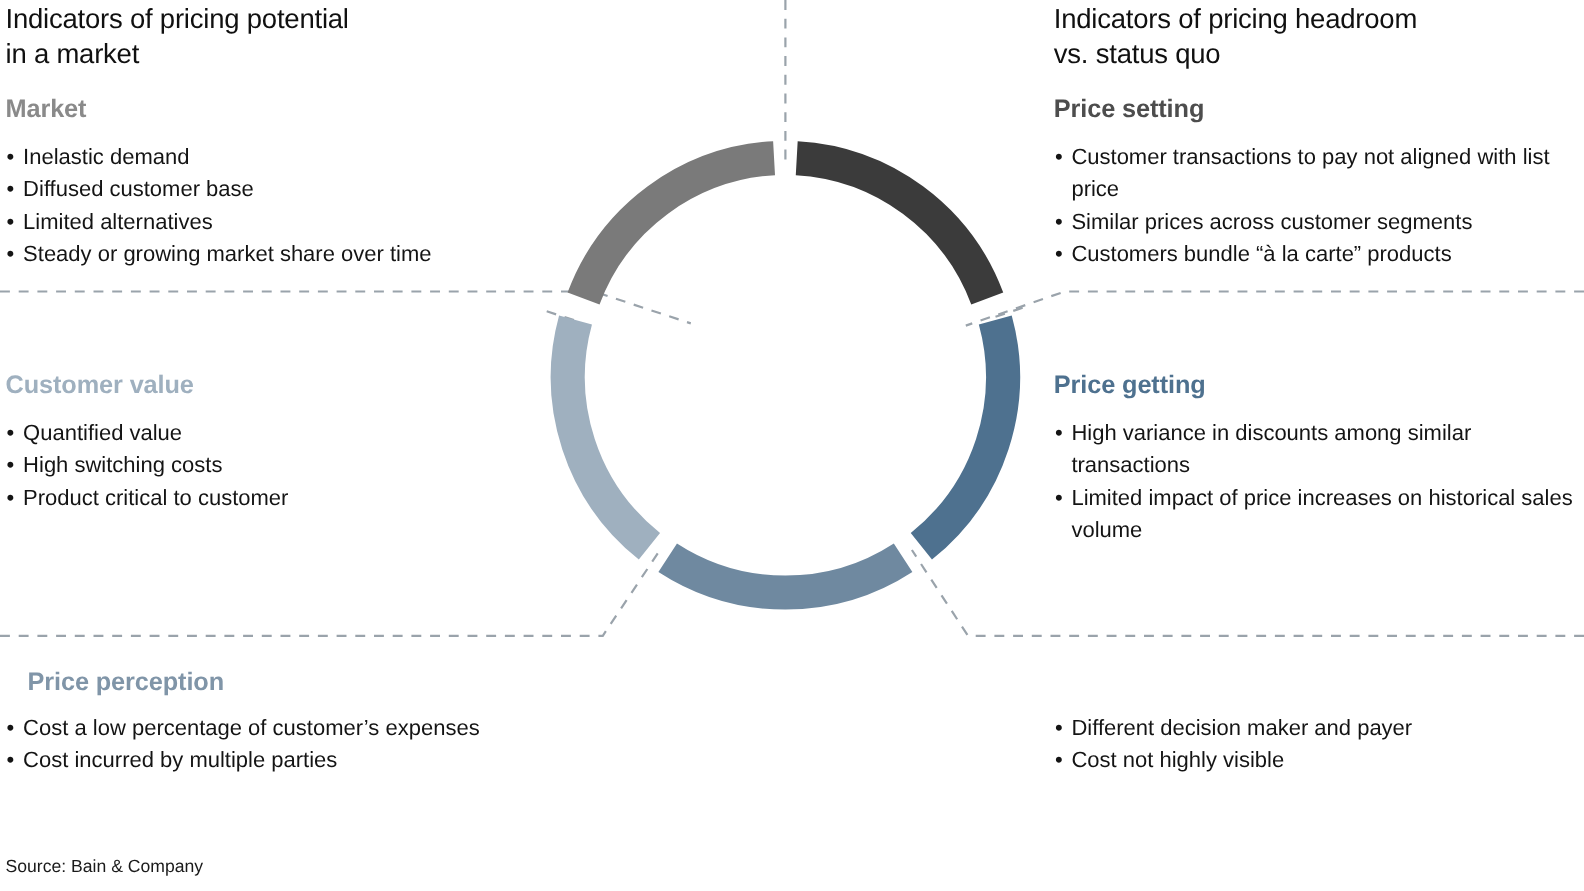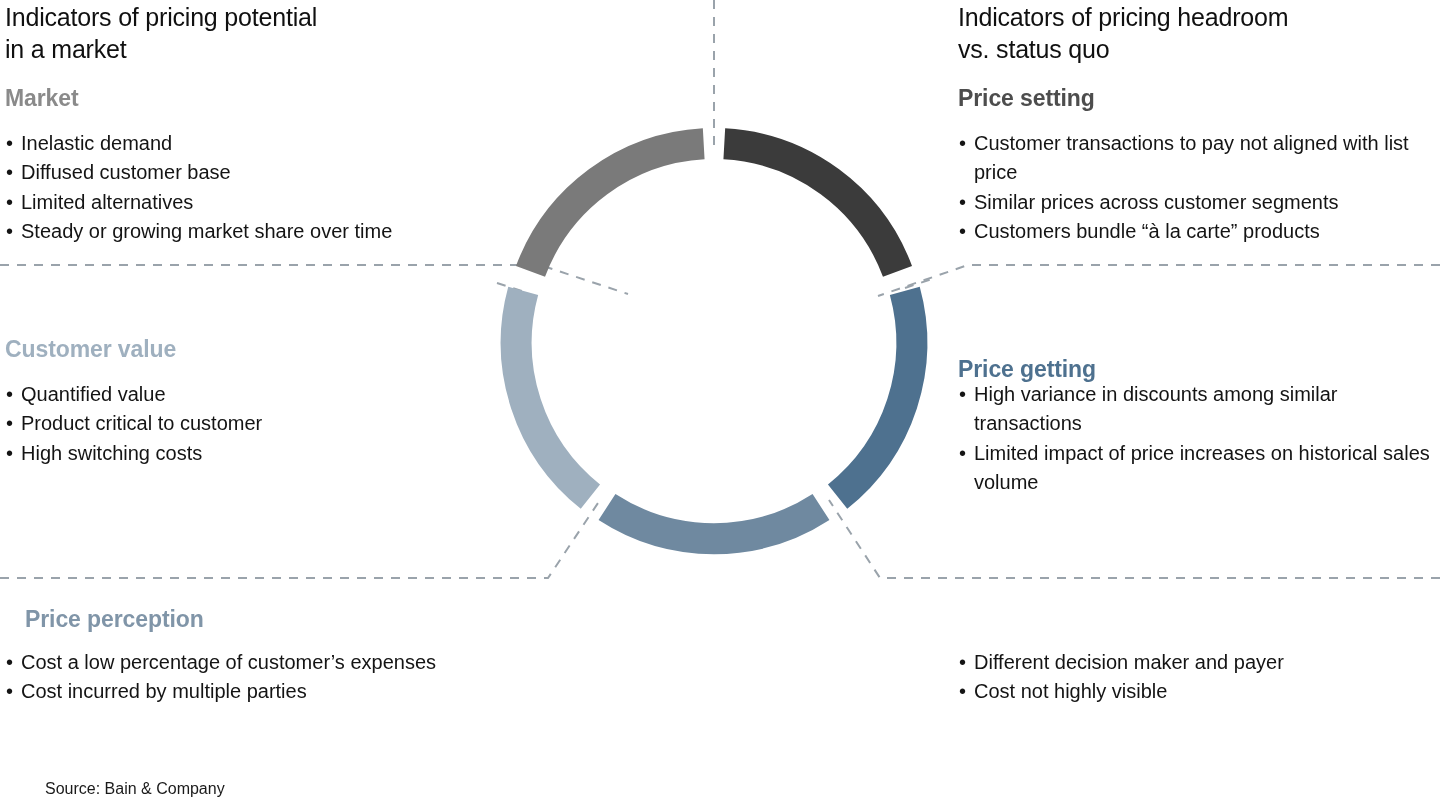--- a/index.html
+++ b/index.html
@@ -86,21 +86,20 @@
   #heading-price-perception { left: 5px; top: 606px; color: #8095a8; margin-left: 20px; }
   #bullets-price-perception-left  { left: 5px;   top: 648px; width: 560px; }
   #bullets-price-perception-right { left: 958px; top: 648px; width: 482px; }
 
   .source-note {
     position: absolute;
     left: 5px;
     top: 780px;
     font-size: 16px;
     color: #1a1a1a;
-    margin-left: 40px;
   }
 </style>
 </head>
 <body>
 
 <div class="slide">
 
   <svg class="diagram-layer" viewBox="0 0 1440 810" aria-hidden="true">
 
     <path d="M 714 0 L 714 145" fill="none" stroke="#9aa3ab" stroke-width="2" stroke-dasharray="9 8"></path>
@@ -151,25 +150,25 @@
   <div class="section-heading" id="heading-price-setting" style="color: rgb(77, 77, 77);">Price setting</div>
   <div class="bullets" id="bullets-price-setting">
     <p class="bullet-item">Customer transactions to pay not aligned with list price</p>
     <p class="bullet-item">Similar prices across customer segments</p>
     <p class="bullet-item">Customers bundle “à la carte” products</p>
   </div>
 
   <div class="section-heading" id="heading-customer-value" style="color: rgb(159, 176, 191);">Customer value</div>
   <div class="bullets" id="bullets-customer-value">
     <p class="bullet-item">Quantified value</p>
+    <p class="bullet-item">High switching costs</p>
     <p class="bullet-item">Product critical to customer</p>
-    <p class="bullet-item">High switching costs</p>
   </div>
 
-  <div class="section-heading" id="heading-price-getting" style="color: rgb(78, 113, 143); margin-top: 20px;">Price getting</div>
+  <div class="section-heading" id="heading-price-getting" style="color: rgb(78, 113, 143);">Price getting</div>
   <div class="bullets" id="bullets-price-getting">
     <p class="bullet-item">High variance in discounts among similar transactions</p>
     <p class="bullet-item">Limited impact of price increases on historical sales volume</p>
   </div>
 
   <div class="section-heading" id="heading-price-perception" style="color: rgb(128, 149, 168);">Price perception</div>
   <div class="bullets" id="bullets-price-perception-left">
     <p class="bullet-item">Cost a low percentage of customer’s expenses</p>
     <p class="bullet-item">Cost incurred by multiple parties</p>
   </div>

